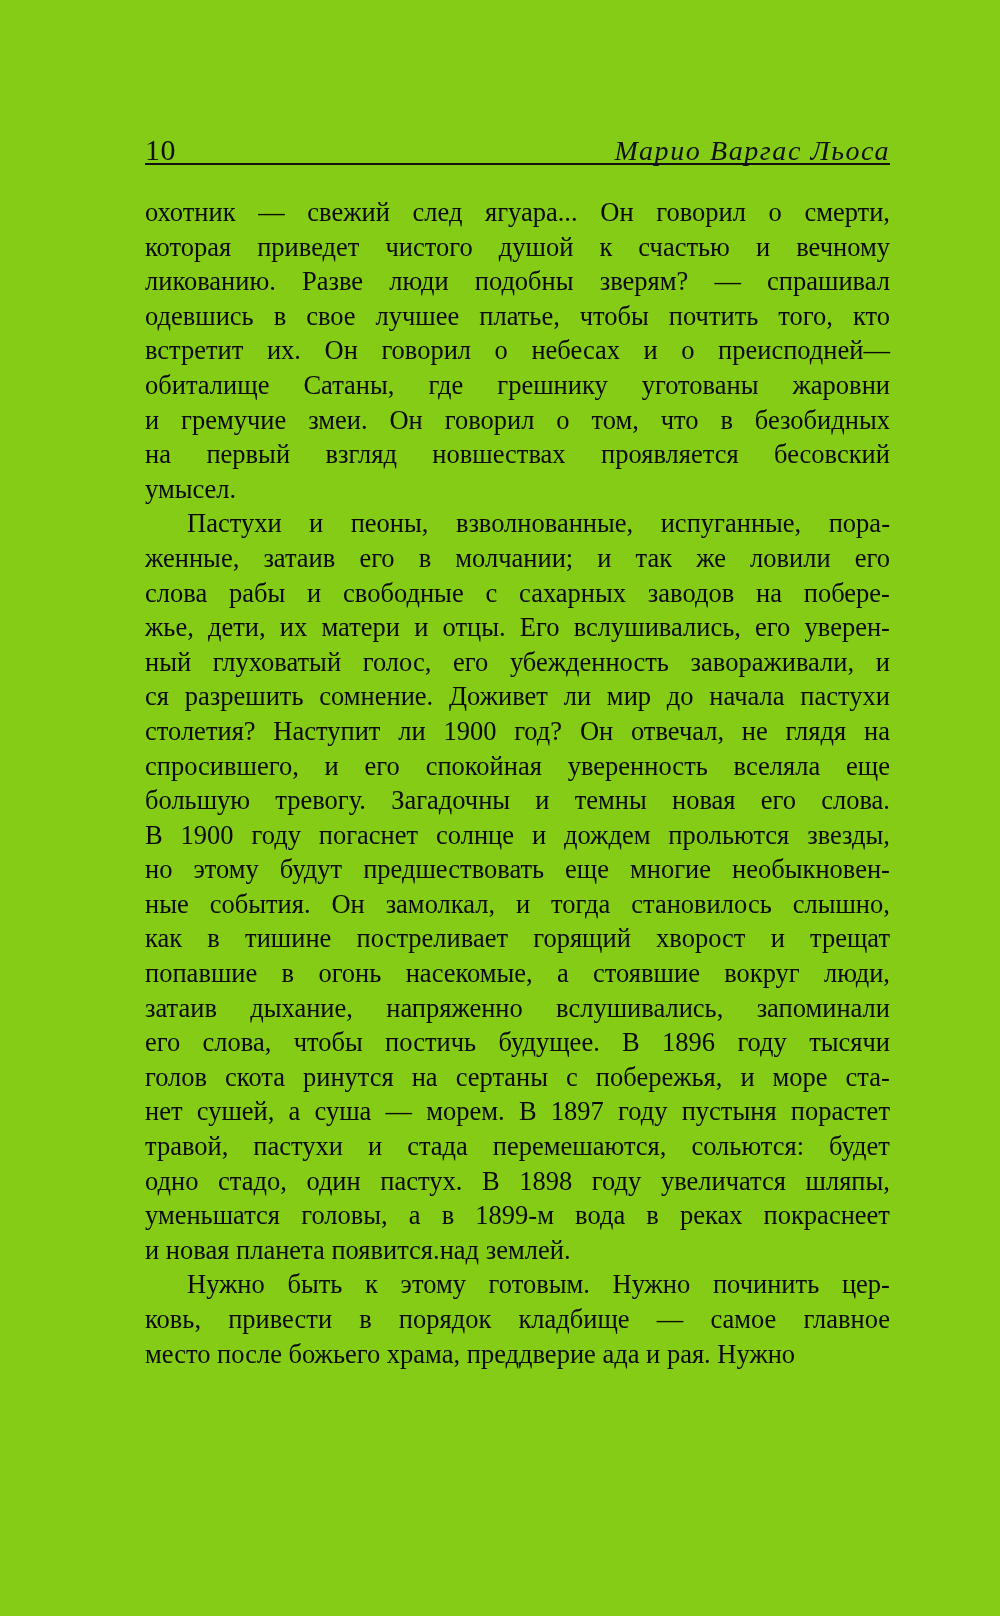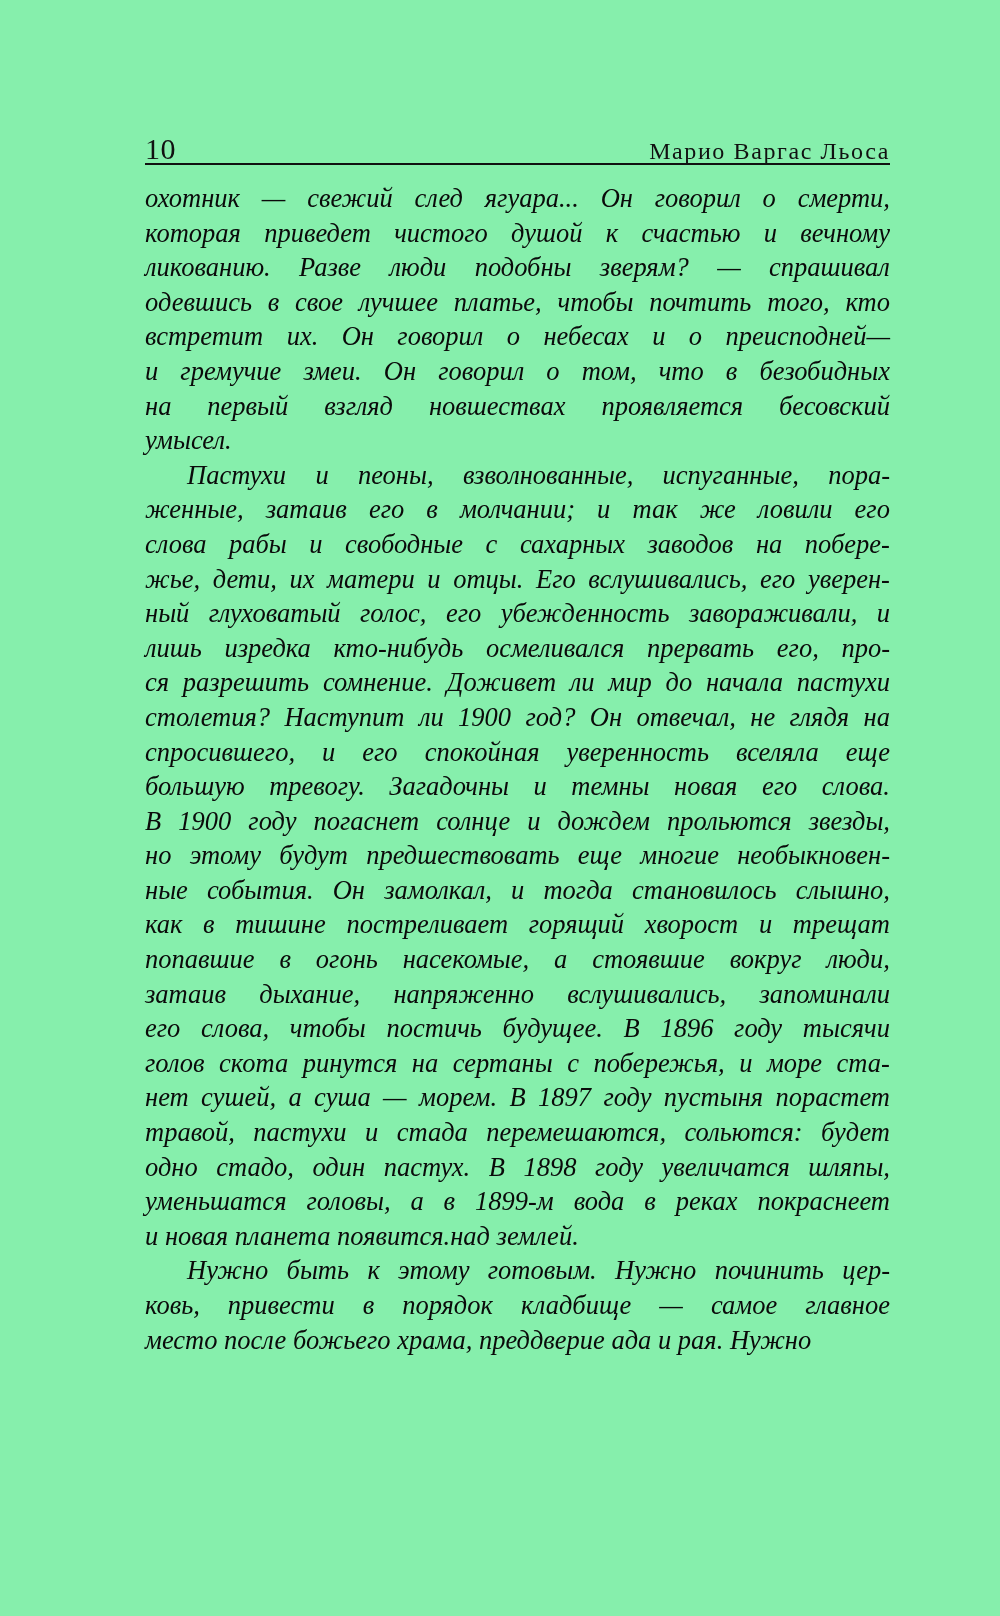--- a/index.html
+++ b/index.html
@@ -9,21 +9,21 @@
     background: #ffffff;
   }
   body {
     font-family: "Liberation Serif", "DejaVu Serif", serif;
     color: #000000;
   }
   #page {
     position: relative;
     width: 1000px;
     height: 1616px;
-    background: #86efac;
+    background: #84cc16;
     overflow: hidden;
     box-sizing: border-box;
   }
   
   #running-head {
     position: absolute;
     left: 145px;
     top: 112px;
     width: 745px;
     height: 46px;
@@ -32,42 +32,42 @@
     justify-content: space-between;
   }
   #page-number {
     font-size: 30px;
     line-height: 34px;
     font-weight: normal;
     letter-spacing: 0.5px;
     color: #111111;
   }
   #head-author {
-    font-size: 24px;
+    font-size: 28px;
     line-height: 34px;
+    font-style: italic;
     letter-spacing: 1.6px;
     color: #111111;
     white-space: nowrap;
     margin-top: 22px;
   }
   #head-rule {
     position: absolute;
     left: 145px;
     top: 163px;
     width: 745px;
     height: 2px;
     background: #111111;
   }
   
   #body-text {
     position: absolute;
     left: 145px;
-    top: 181px;
+    top: 195px;
     width: 748px;
-    font-style: italic;
   }
   .para {
     margin: 0;
   }
   
   .line {
     display: flex;
     width: 745px;
     height: 34.6px;
     font-size: 26.5px;
@@ -105,31 +105,31 @@
 
   <div id="head-rule"></div>
 
   <div id="body-text">
       <div class="para">
         <div class="line justify"><span class="w">охотник</span><span class="w">—</span><span class="w">свежий</span><span class="w">след</span><span class="w">ягуара...</span><span class="w">Он</span><span class="w">говорил</span><span class="w">о</span><span class="w">смерти,</span></div>
         <div class="line justify"><span class="w">которая</span><span class="w">приведет</span><span class="w">чистого</span><span class="w">душой</span><span class="w">к</span><span class="w">счастью</span><span class="w">и</span><span class="w">вечному</span></div>
         <div class="line justify"><span class="w">ликованию.</span><span class="w">Разве</span><span class="w">люди</span><span class="w">подобны</span><span class="w">зверям?</span><span class="w">—</span><span class="w">спрашивал</span></div>
         <div class="line justify"><span class="w">одевшись</span><span class="w">в</span><span class="w">свое</span><span class="w">лучшее</span><span class="w">платье,</span><span class="w">чтобы</span><span class="w">почтить</span><span class="w">того,</span><span class="w">кто</span></div>
         <div class="line justify"><span class="w">встретит</span><span class="w">их.</span><span class="w">Он</span><span class="w">говорил</span><span class="w">о</span><span class="w">небесах</span><span class="w">и</span><span class="w">о</span><span class="w">преисподней—</span></div>
+        <div class="line justify"><span class="w">обиталище</span><span class="w">Сатаны,</span><span class="w">где</span><span class="w">грешнику</span><span class="w">уготованы</span><span class="w">жаровни</span></div>
         <div class="line justify"><span class="w">и</span><span class="w">гремучие</span><span class="w">змеи.</span><span class="w">Он</span><span class="w">говорил</span><span class="w">о</span><span class="w">том,</span><span class="w">что</span><span class="w">в</span><span class="w">безобидных</span></div>
         <div class="line justify"><span class="w">на</span><span class="w">первый</span><span class="w">взгляд</span><span class="w">новшествах</span><span class="w">проявляется</span><span class="w">бесовский</span></div>
         <div class="line last">умысел.</div>
       </div>
       <div class="para">
         <div class="line justify indent"><span class="w">Пастухи</span><span class="w">и</span><span class="w">пеоны,</span><span class="w">взволнованные,</span><span class="w">испуганные,</span><span class="w">пора-</span></div>
         <div class="line justify"><span class="w">женные,</span><span class="w">затаив</span><span class="w">его</span><span class="w">в</span><span class="w">молчании;</span><span class="w">и</span><span class="w">так</span><span class="w">же</span><span class="w">ловили</span><span class="w">его</span></div>
         <div class="line justify"><span class="w">слова</span><span class="w">рабы</span><span class="w">и</span><span class="w">свободные</span><span class="w">с</span><span class="w">сахарных</span><span class="w">заводов</span><span class="w">на</span><span class="w">побере-</span></div>
         <div class="line justify"><span class="w">жье,</span><span class="w">дети,</span><span class="w">их</span><span class="w">матери</span><span class="w">и</span><span class="w">отцы.</span><span class="w">Его</span><span class="w">вслушивались,</span><span class="w">его</span><span class="w">уверен-</span></div>
         <div class="line justify"><span class="w">ный</span><span class="w">глуховатый</span><span class="w">голос,</span><span class="w">его</span><span class="w">убежденность</span><span class="w">завораживали,</span><span class="w">и</span></div>
-        <div class="line justify"><span class="w">лишь</span><span class="w">изредка</span><span class="w">кто-нибудь</span><span class="w">осмеливался</span><span class="w">прервать</span><span class="w">его,</span><span class="w">про-</span></div>
         <div class="line justify"><span class="w">ся</span><span class="w">разрешить</span><span class="w">сомнение.</span><span class="w">Доживет</span><span class="w">ли</span><span class="w">мир</span><span class="w">до</span><span class="w">начала</span><span class="w">пастухи</span></div>
         <div class="line justify"><span class="w">столетия?</span><span class="w">Наступит</span><span class="w">ли</span><span class="w">1900</span><span class="w">год?</span><span class="w">Он</span><span class="w">отвечал,</span><span class="w">не</span><span class="w">глядя</span><span class="w">на</span></div>
         <div class="line justify"><span class="w">спросившего,</span><span class="w">и</span><span class="w">его</span><span class="w">спокойная</span><span class="w">уверенность</span><span class="w">вселяла</span><span class="w">еще</span></div>
         <div class="line justify"><span class="w">большую</span><span class="w">тревогу.</span><span class="w">Загадочны</span><span class="w">и</span><span class="w">темны</span><span class="w">новая</span><span class="w">его</span><span class="w">слова.</span></div>
         <div class="line justify"><span class="w">В</span><span class="w">1900</span><span class="w">году</span><span class="w">погаснет</span><span class="w">солнце</span><span class="w">и</span><span class="w">дождем</span><span class="w">прольются</span><span class="w">звезды,</span></div>
         <div class="line justify"><span class="w">но</span><span class="w">этому</span><span class="w">будут</span><span class="w">предшествовать</span><span class="w">еще</span><span class="w">многие</span><span class="w">необыкновен-</span></div>
         <div class="line justify"><span class="w">ные</span><span class="w">события.</span><span class="w">Он</span><span class="w">замолкал,</span><span class="w">и</span><span class="w">тогда</span><span class="w">становилось</span><span class="w">слышно,</span></div>
         <div class="line justify"><span class="w">как</span><span class="w">в</span><span class="w">тишине</span><span class="w">постреливает</span><span class="w">горящий</span><span class="w">хворост</span><span class="w">и</span><span class="w">трещат</span></div>
         <div class="line justify"><span class="w">попавшие</span><span class="w">в</span><span class="w">огонь</span><span class="w">насекомые,</span><span class="w">а</span><span class="w">стоявшие</span><span class="w">вокруг</span><span class="w">люди,</span></div>
         <div class="line justify"><span class="w">затаив</span><span class="w">дыхание,</span><span class="w">напряженно</span><span class="w">вслушивались,</span><span class="w">запоминали</span></div>

